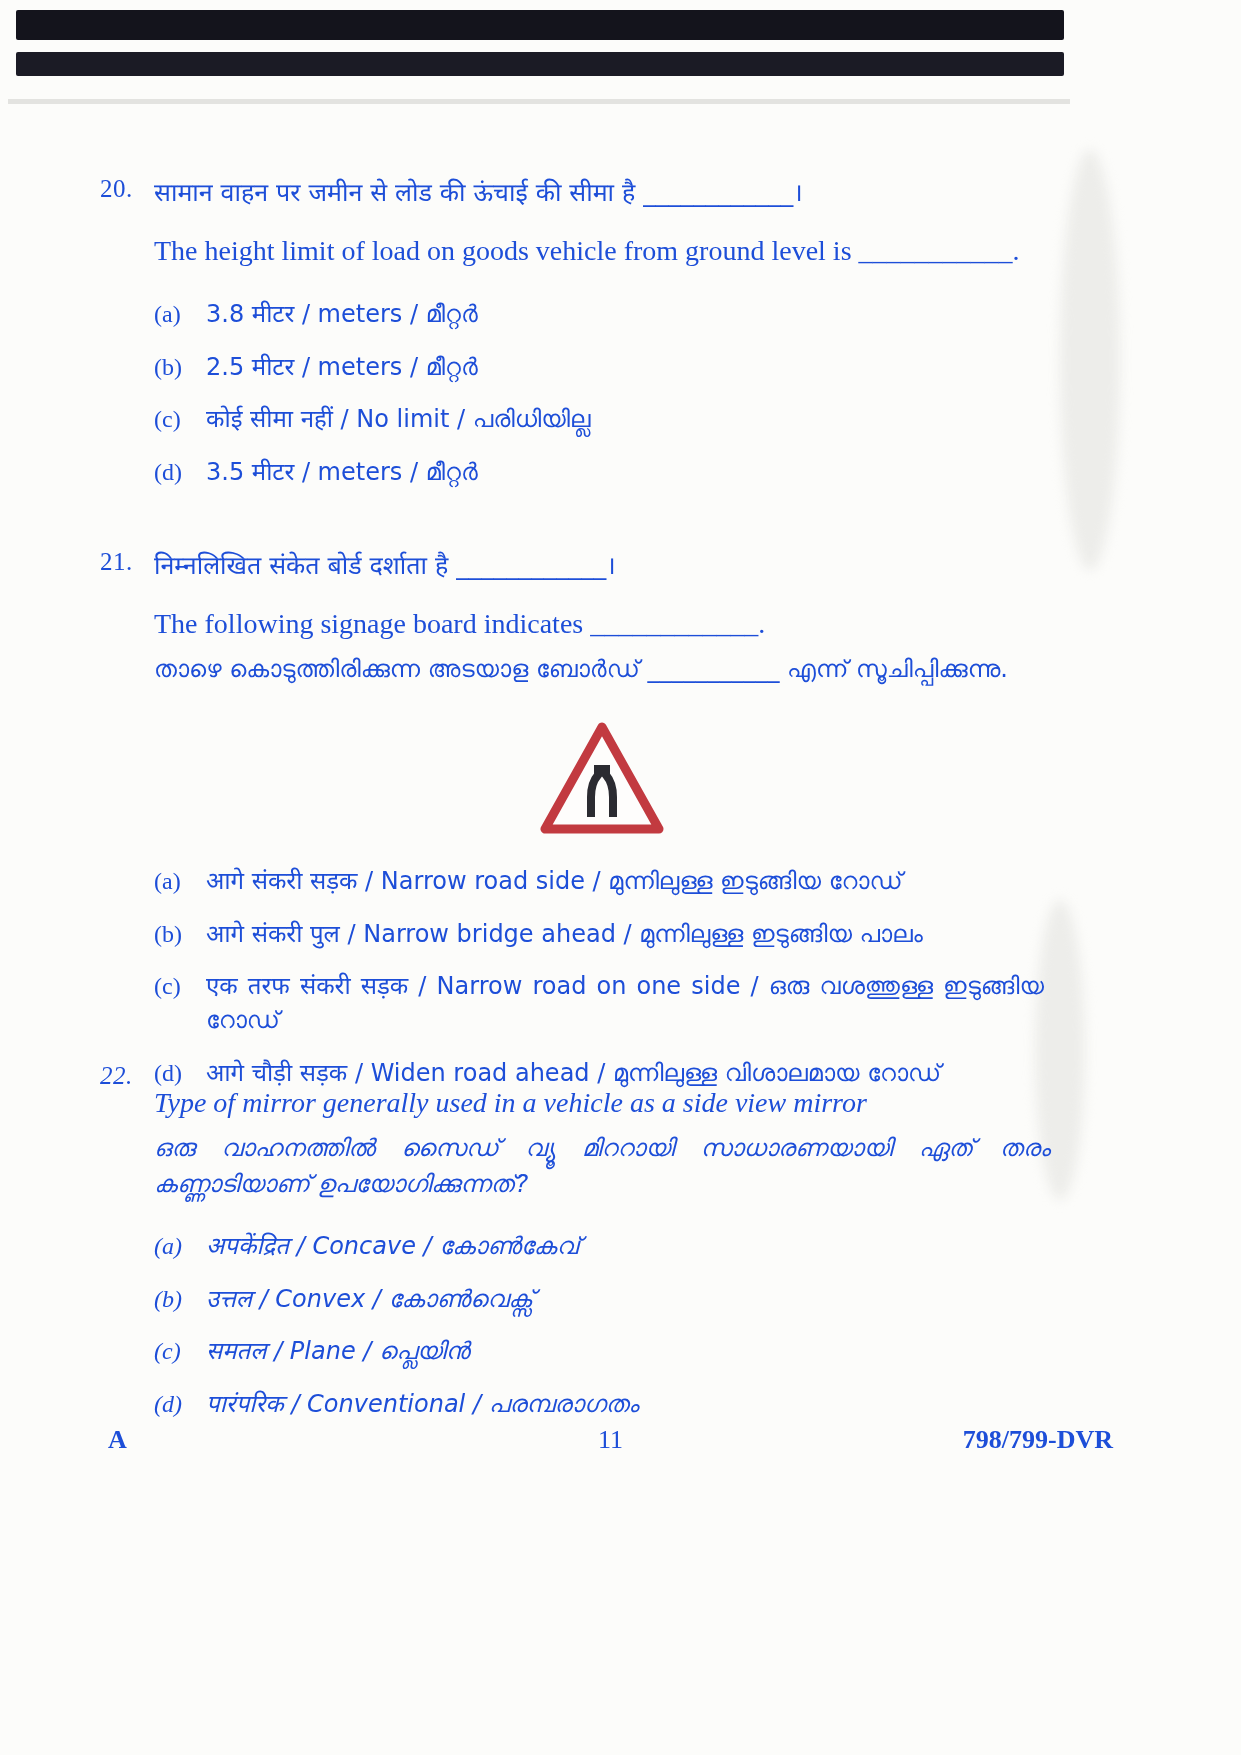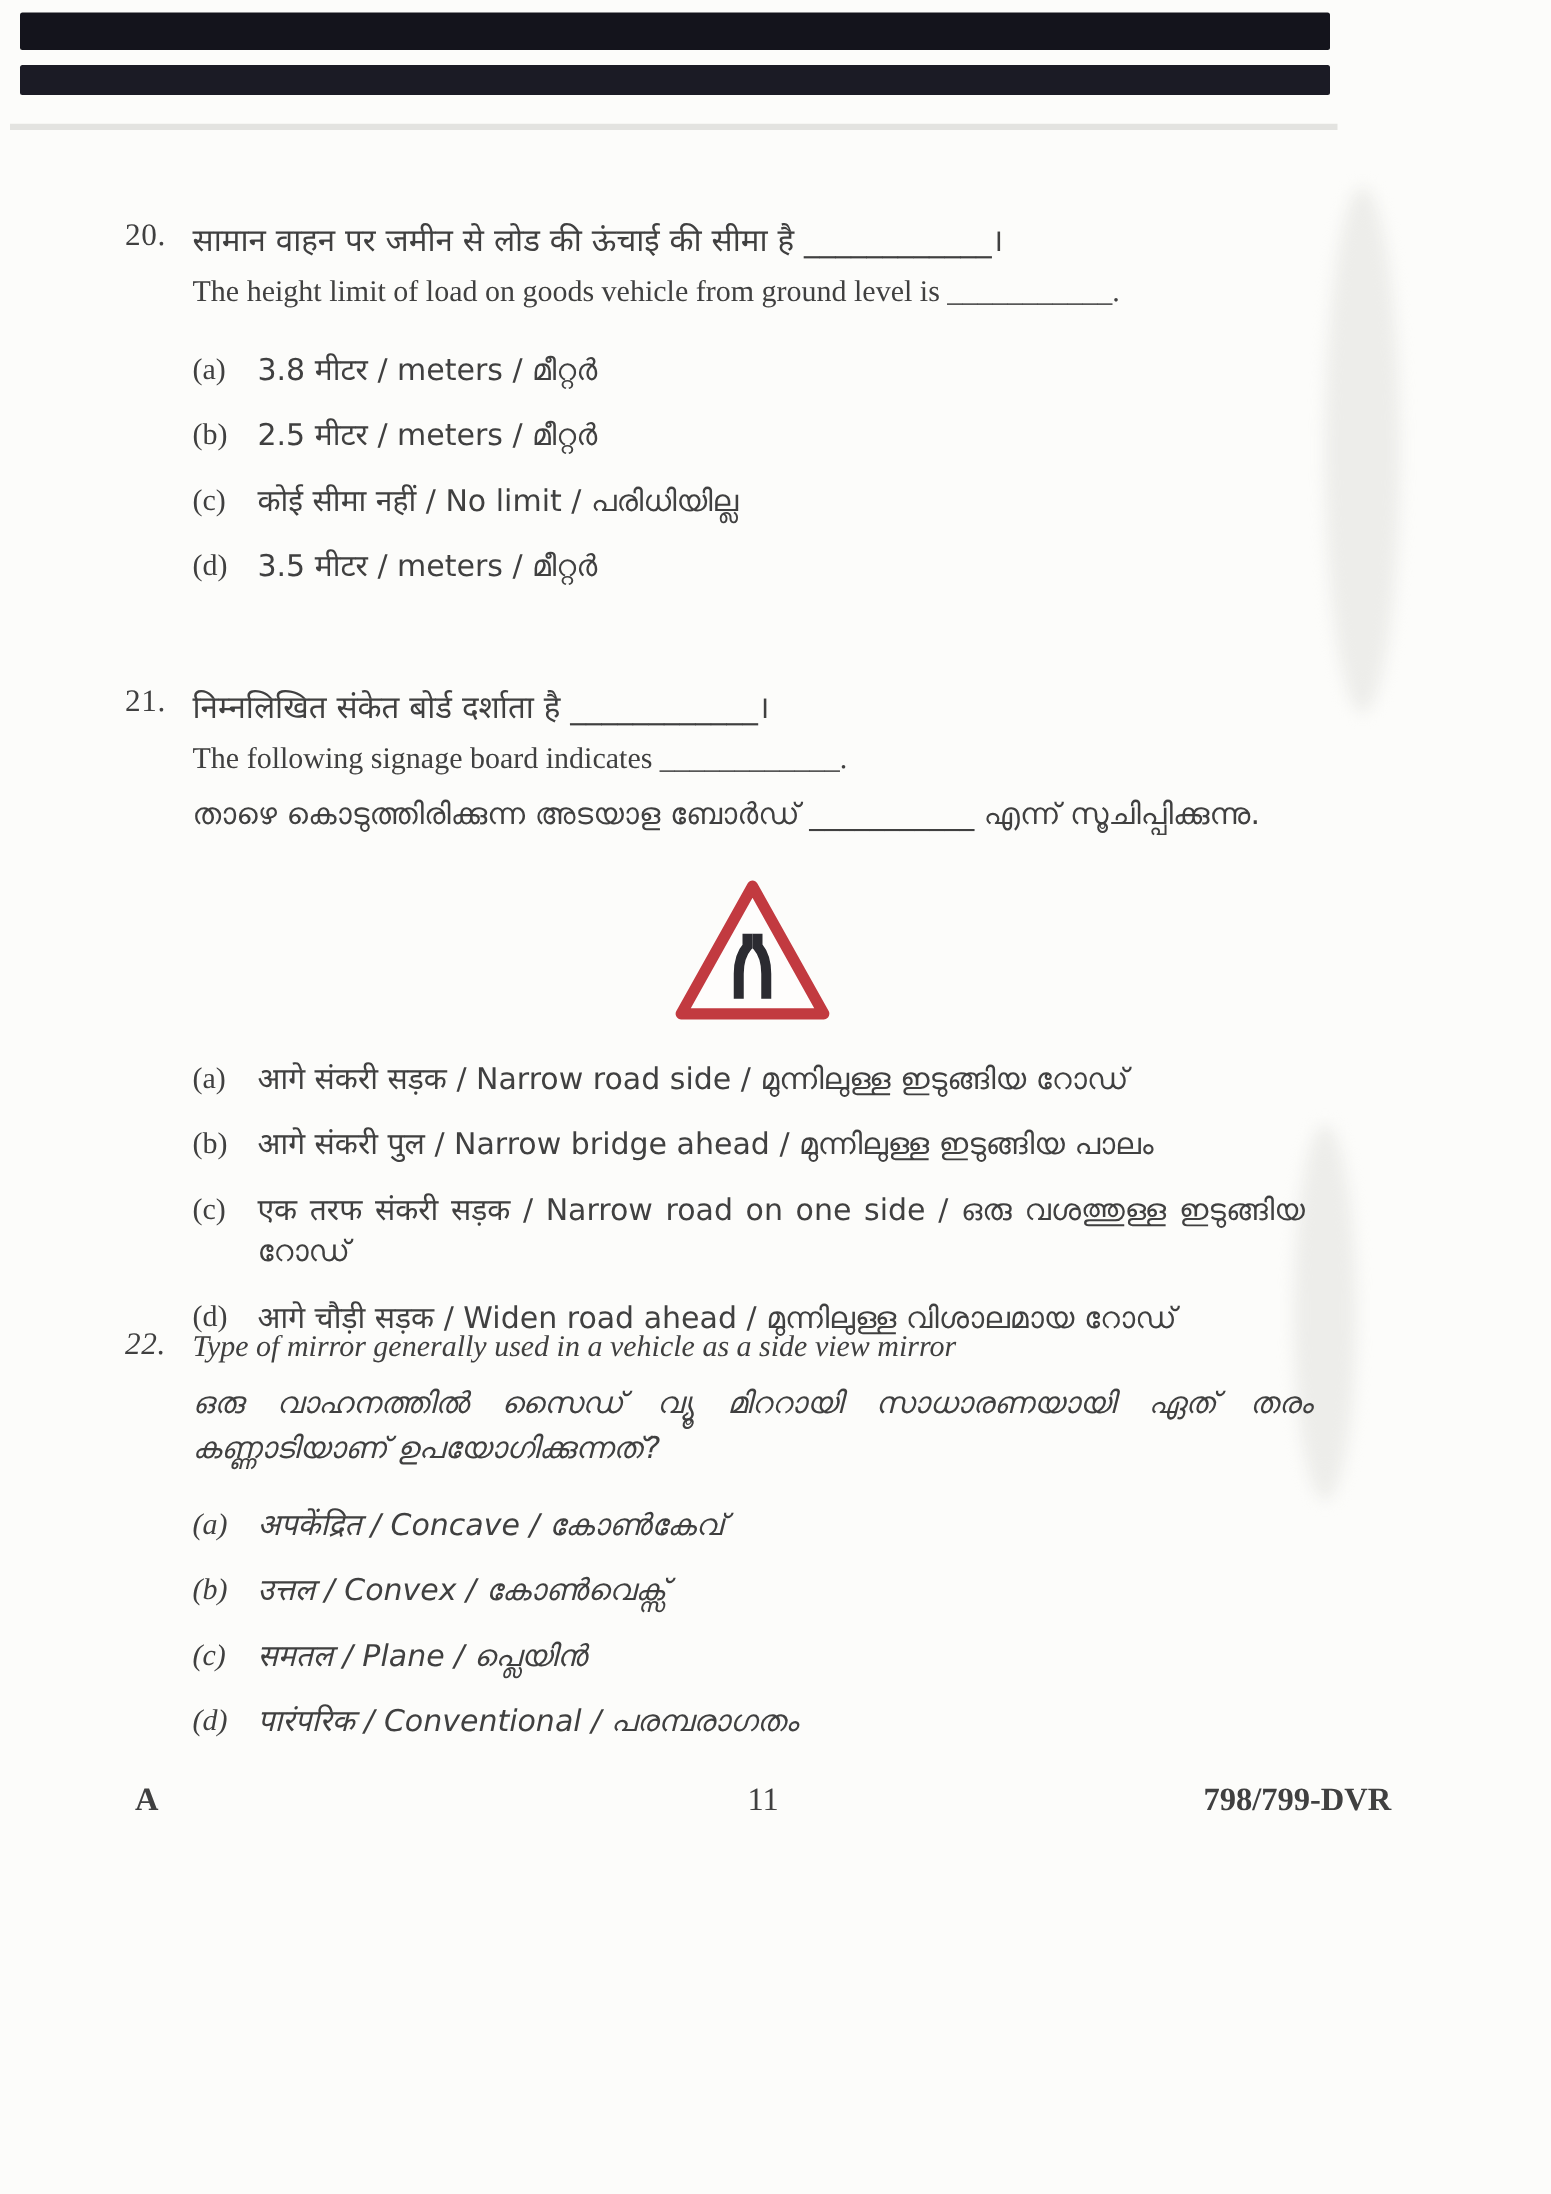--- a/index.html
+++ b/index.html
@@ -3,38 +3,38 @@
 <meta charset="utf-8">
 <style>
   * { margin:0; padding:0; box-sizing:border-box; }
   html,body { background:#d9d9d9; }
   .page {
     position:relative;
     width:1241px; height:1755px;
     margin:0 auto;
     background:#fcfcfa;
     font-family:"Liberation Serif","DejaVu Sans",serif;
-    color:#404040;
+    color:#1d4ed8;
     overflow:hidden;
   }
   
   .scan-bar { position:absolute; background:#14141c; border-radius:2px; }
   .scan-bar.bar1 { left:16px; top:10px;  width:1048px; height:30px; }
   .scan-bar.bar2 { left:16px; top:52px;  width:1048px; height:24px; background:#1b1b25; }
   .scan-line   { position:absolute; left:8px; top:99px; width:1062px; height:5px; background:#e3e3e0; }
   .scan-smudge { position:absolute; background:#ededea; filter:blur(6px); border-radius:50%; }
   .smudge1 { left:1060px; top:150px; width:60px; height:420px; }
   .smudge2 { left:1035px; top:900px; width:50px; height:300px; }
 
   .question { position:absolute; left:100px; width:950px; display:flex; }
   .qnum  { width:54px; flex:none; font-size:25px; letter-spacing:.5px; }
   .qbody { flex:1; }
 
   .hindi     { font-family:"DejaVu Sans","Liberation Serif",sans-serif; font-size:25px; line-height:1.4; margin-bottom:8px; }
-  .english   { font-family:"Liberation Serif",serif; font-size:24px; line-height:1.4; margin-bottom:8px; }
+  .english   { font-family:"Liberation Serif",serif; font-size:28px; line-height:1.4; margin-bottom:8px;margin-top:21px; }
   .malayalam { font-family:"DejaVu Sans","Liberation Serif",sans-serif; font-size:24px; line-height:1.5; text-align:justify; }
 
   .options { margin-top:28px; }
   .option  { display:flex; margin-bottom:19px; font-size:24px; line-height:1.4; }
   .option .okey  { width:52px; flex:none; font-family:"Liberation Serif",serif; }
   .option .otext { flex:1; font-family:"DejaVu Sans","Liberation Serif",sans-serif; text-align:justify; padding-right:6px; }
 
   .sign-wrap { display:flex; justify-content:center; margin:30px 0 26px; }
   .sign-wrap svg { display:block; }
 

